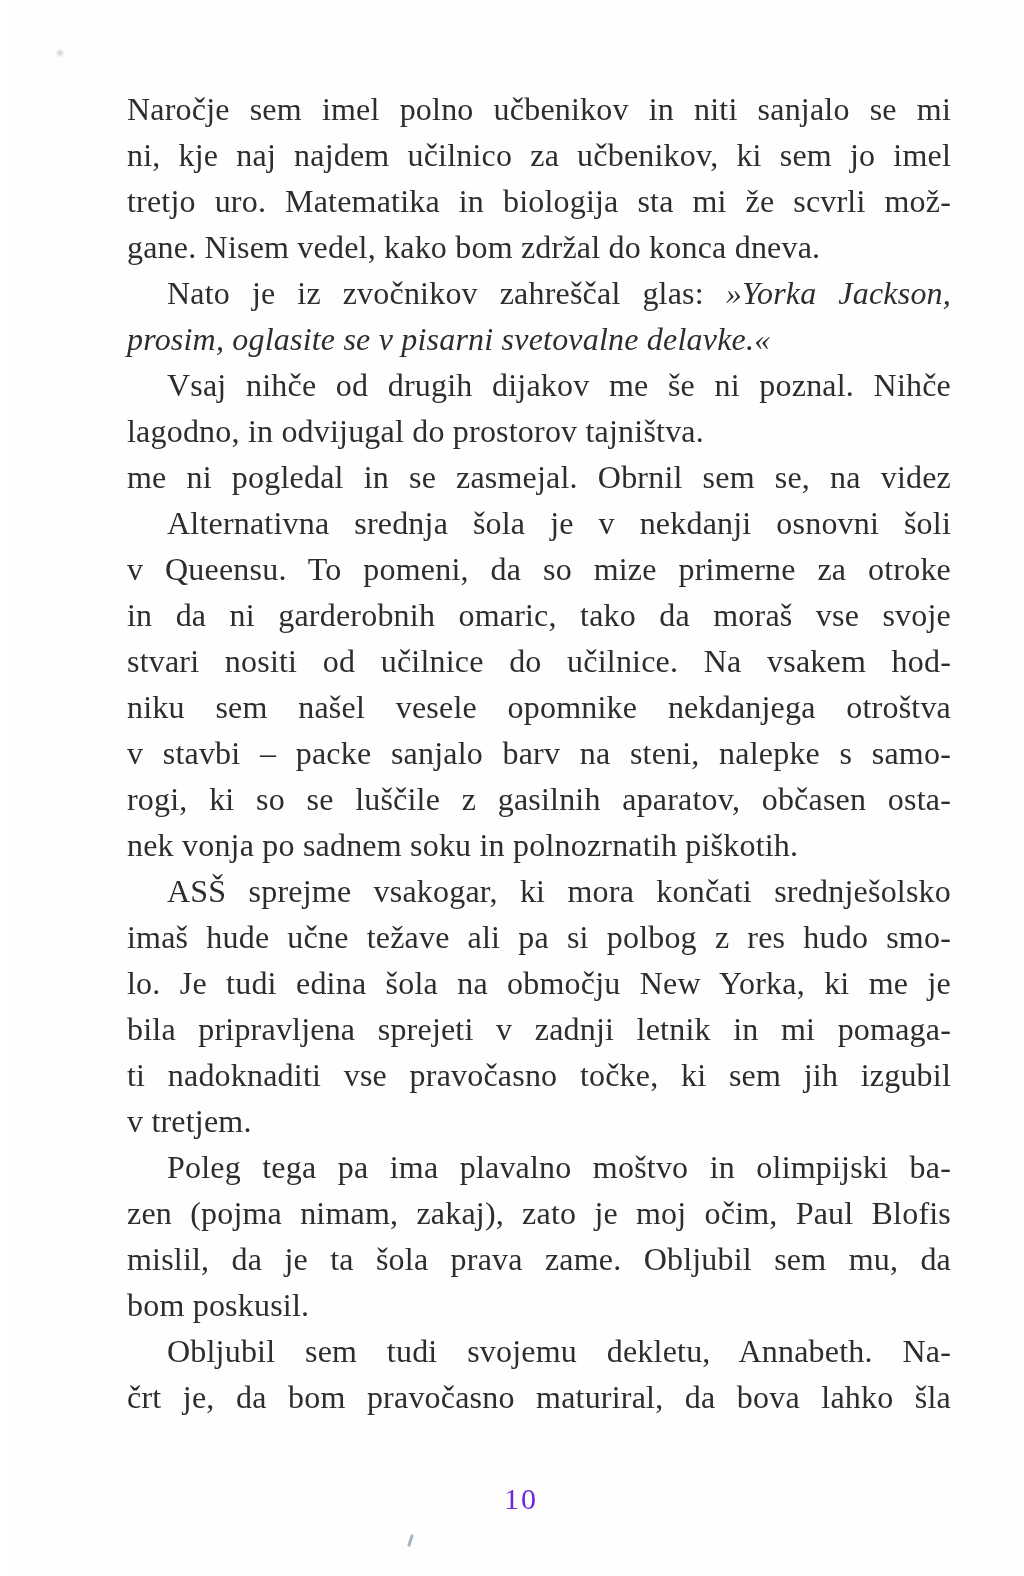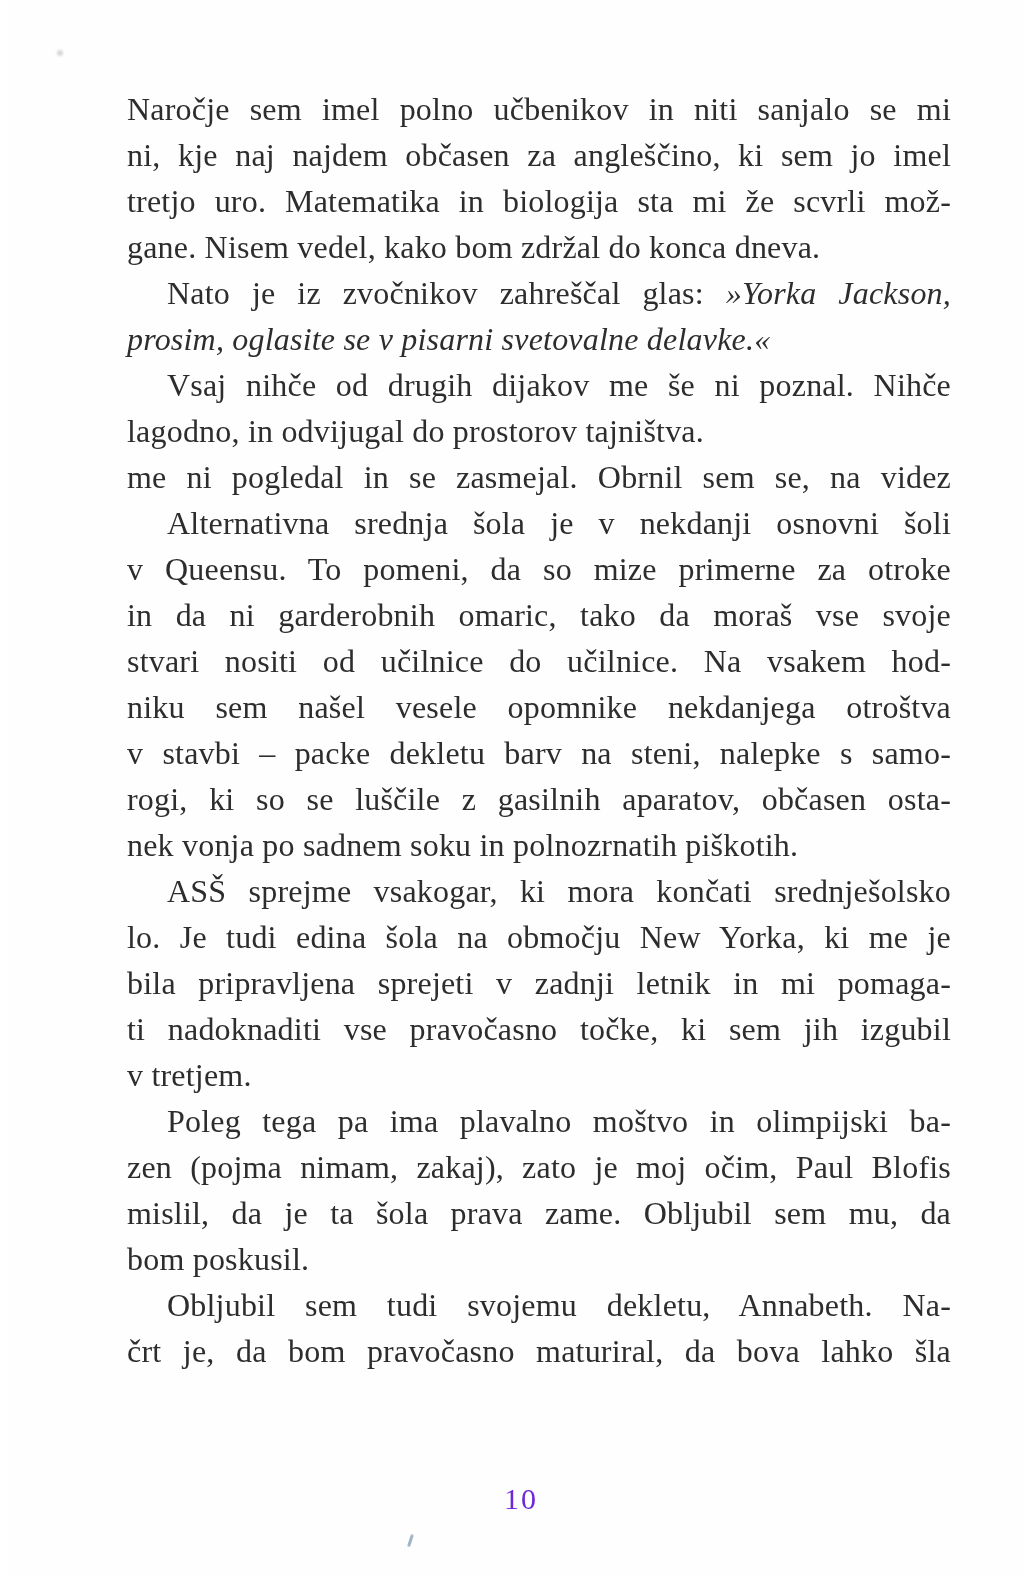--- a/index.html
+++ b/index.html
@@ -81,37 +81,38 @@
     filter: blur(0.5px);
   }
 </style>
 </head>
 <body>
 
 <div class="page">
   <div class="artifact-dot"></div>
   <div class="text-block" id="text-block">
       <div class="line just"><span class="">Naročje sem imel polno učbenikov in niti sanjalo se mi</span></div>
-      <div class="line just"><span class="">ni, kje naj najdem občasen za angleščino, ki sem jo imel</span></div>
+      <div class="line just"><span class="">ni, kje naj najdem učilnico za učbenikov, ki sem jo imel</span></div>
       <div class="line just"><span class="">tretjo uro. Matematika in biologija sta mi že scvrli mož-</span></div>
       <div class="line"><span class="">gane. Nisem vedel, kako bom zdržal do konca dneva.</span></div>
       <div class="line just indent"><span class="">Nato je iz zvočnikov zahreščal glas: </span><span class="italic">»Yorka Jackson,</span></div>
       <div class="line"><span class="italic">prosim, oglasite se v pisarni svetovalne delavke.«</span></div>
       <div class="line just indent"><span class="">Vsaj nihče od drugih dijakov me še ni poznal. Nihče</span></div>
       <div class="line"><span class="">lagodno, in odvijugal do prostorov tajništva.</span></div>
       <div class="line just"><span class="">me ni pogledal in se zasmejal. Obrnil sem se, na videz</span></div>
       <div class="line just indent"><span class="">Alternativna srednja šola je v nekdanji osnovni šoli</span></div>
       <div class="line just"><span class="">v Queensu. To pomeni, da so mize primerne za otroke</span></div>
       <div class="line just"><span class="">in da ni garderobnih omaric, tako da moraš vse svoje</span></div>
       <div class="line just"><span class="">stvari nositi od učilnice do učilnice. Na vsakem hod-</span></div>
       <div class="line just"><span class="">niku sem našel vesele opomnike nekdanjega otroštva</span></div>
-      <div class="line just"><span class="">v stavbi – packe dekletu barv na steni, nalepke s samo-</span></div>
+      <div class="line just"><span class="">v stavbi – packe sanjalo barv na steni, nalepke s samo-</span></div>
       <div class="line just"><span class="">rogi, ki so se luščile z gasilnih aparatov, občasen osta-</span></div>
       <div class="line"><span class="">nek vonja po sadnem soku in polnozrnatih piškotih.</span></div>
       <div class="line just indent"><span class="">ASŠ sprejme vsakogar, ki mora končati srednješolsko</span></div>
+      <div class="line just"><span class="">imaš hude učne težave ali pa si polbog z res hudo smo-</span></div>
       <div class="line just"><span class="">lo. Je tudi edina šola na območju New Yorka, ki me je</span></div>
       <div class="line just"><span class="">bila pripravljena sprejeti v zadnji letnik in mi pomaga-</span></div>
       <div class="line just"><span class="">ti nadoknaditi vse pravočasno točke, ki sem jih izgubil</span></div>
       <div class="line"><span class="">v tretjem.</span></div>
       <div class="line just indent"><span class="">Poleg tega pa ima plavalno moštvo in olimpijski ba-</span></div>
       <div class="line just"><span class="">zen (pojma nimam, zakaj), zato je moj očim, Paul Blofis</span></div>
       <div class="line just"><span class="">mislil, da je ta šola prava zame. Obljubil sem mu, da</span></div>
       <div class="line"><span class="">bom poskusil.</span></div>
       <div class="line just indent"><span class="">Obljubil sem tudi svojemu dekletu, Annabeth. Na-</span></div>
       <div class="line just"><span class="">črt je, da bom pravočasno maturiral, da bova lahko šla</span></div>

